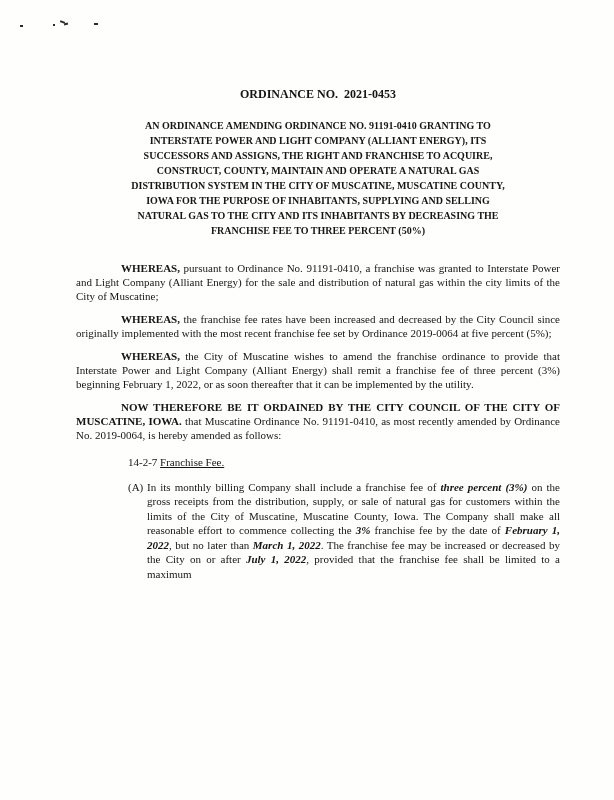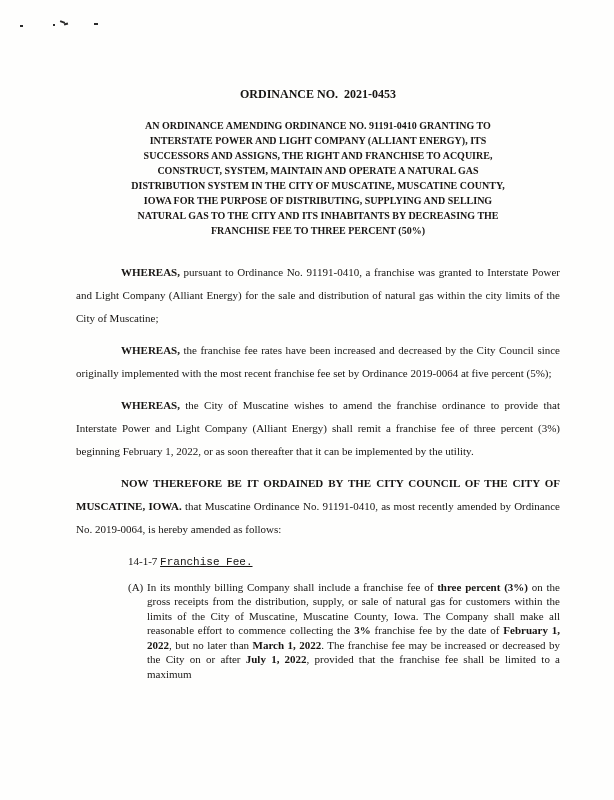--- a/index.html
+++ b/index.html
@@ -29,33 +29,33 @@
   }
   .title-block {
     font-size: 10px;
     font-weight: bold;
     text-align: center;
     line-height: 15px;
     margin: 0 0 23px 0;
   }
   .body-para {
     font-size: 11px;
-    line-height: 23px;
+    line-height: 14px;
     text-align: justify;
     text-indent: 45px;
     margin: 0 0 9px 0;
   }
   .run.bold { font-weight: bold; }
-  .run.bolditalic { font-weight: bold; }
+  .run.bolditalic { font-weight: bold; font-style: italic; }
   .code-heading {
     font-size: 11px;
     line-height: 14.5px;
     margin: 13px 0 10px 52px;
   }
-  .code-heading .u { text-decoration: underline; font-family: Liberation Mono, monospace; }
+  .code-heading .u { text-decoration: underline; }
   .clause {
     display: flex;
     margin-left: 52px;
     font-size: 11px;
     line-height: 14.5px;
   }
   .clause-label { flex: 0 0 19px; }
   .clause-text { flex: 1; text-align: justify; }
   .speck { position: absolute; background: #2a2a2a; }
   .speck.s1 { left: 20px; top: 25px; width: 3px; height: 2px; }
@@ -76,39 +76,39 @@
   <span class="speck s4"></span>
 
   <div class="content">
 
     <div class="ord-no">ORDINANCE NO.  2021-0453</div>
 
     <div class="title-block">
         <div>AN ORDINANCE AMENDING ORDINANCE NO. 91191-0410 GRANTING TO</div>
         <div>INTERSTATE POWER AND LIGHT COMPANY (ALLIANT ENERGY), ITS</div>
         <div>SUCCESSORS AND ASSIGNS, THE RIGHT AND FRANCHISE TO ACQUIRE,</div>
-        <div>CONSTRUCT, SYSTEM, MAINTAIN AND OPERATE A NATURAL GAS</div>
+        <div>CONSTRUCT, COUNTY, MAINTAIN AND OPERATE A NATURAL GAS</div>
         <div>DISTRIBUTION SYSTEM IN THE CITY OF MUSCATINE, MUSCATINE COUNTY,</div>
-        <div>IOWA FOR THE PURPOSE OF DISTRIBUTING, SUPPLYING AND SELLING</div>
+        <div>IOWA FOR THE PURPOSE OF INHABITANTS, SUPPLYING AND SELLING</div>
         <div>NATURAL GAS TO THE CITY AND ITS INHABITANTS BY DECREASING THE</div>
         <div>FRANCHISE FEE TO THREE PERCENT (50%)</div>
       </div>
 
     <p class="body-para"><span class="run bold">WHEREAS,</span><span class="run regular"> pursuant to Ordinance No. 91191-0410, a franchise was granted to Interstate Power and Light Company (Alliant Energy) for the sale and distribution of natural gas within the city limits of the City of Muscatine;</span></p>
 
 
     <p class="body-para"><span class="run bold">WHEREAS,</span><span class="run regular"> the franchise fee rates have been increased and decreased by the City Council since originally implemented with the most recent franchise fee set by Ordinance 2019-0064 at five percent (5%);</span></p>
 
     <p class="body-para"><span class="run bold">WHEREAS,</span><span class="run regular"> the City of Muscatine wishes to amend the franchise ordinance to provide that Interstate Power and Light Company (Alliant Energy) shall remit a franchise fee of three percent (3%) beginning February 1, 2022, or as soon thereafter that it can be implemented by the utility.</span></p>
 
     <p class="body-para"><span class="run bold">NOW THEREFORE BE IT ORDAINED BY THE CITY COUNCIL OF THE CITY OF MUSCATINE, IOWA.</span><span class="run regular"> that Muscatine Ordinance No. 91191-0410, as most recently amended by Ordinance No. 2019-0064, is hereby amended as follows:</span></p>
 
 
     <div class="code-heading">
-      <span>14-1-7 </span><span class="u">Franchise Fee.</span>
+      <span>14-2-7 </span><span class="u">Franchise Fee.</span>
     </div>
 
     <div class="clause">
       <span class="clause-label">(A)</span>
       <div class="clause-text"><span class="run regular">In its monthly billing Company shall include a franchise fee of </span><span class="run bolditalic">three percent (3%)</span><span class="run regular"> on the gross receipts from the distribution, supply, or sale of natural gas for customers within the limits of the City of Muscatine, Muscatine County, Iowa. The Company shall make all reasonable effort to commence collecting the </span><span class="run bolditalic">3%</span><span class="run regular"> franchise fee by the date of </span><span class="run bolditalic">February 1, 2022</span><span class="run regular">, but no later than </span><span class="run bolditalic">March 1, 2022</span><span class="run regular">. The franchise fee may be increased or decreased by the City on or after </span><span class="run bolditalic">July 1, 2022</span><span class="run regular">, provided that the franchise fee shall be limited to a maximum</span></div>
     </div>
 
   </div>
 </div>
 

